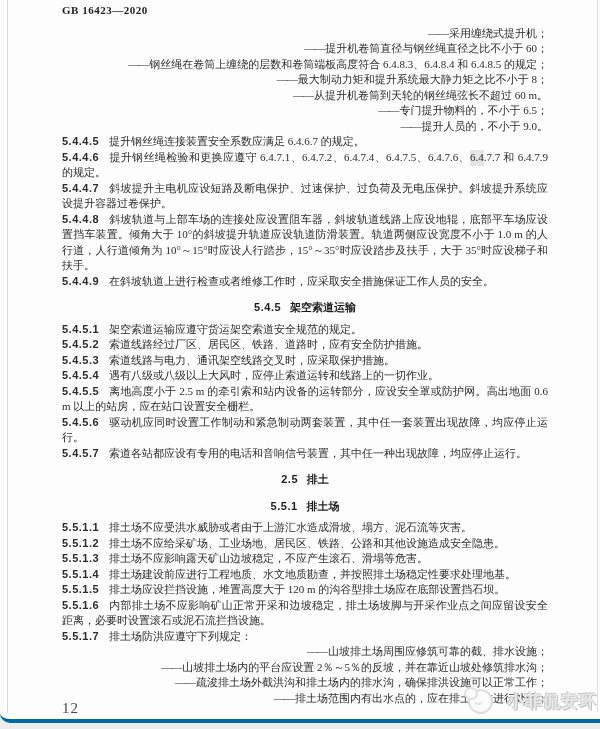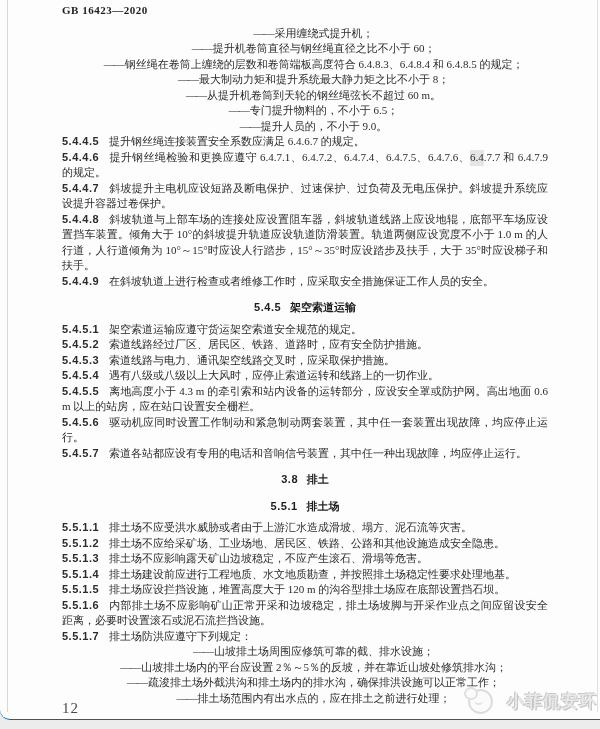--- a/index.html
+++ b/index.html
@@ -5,21 +5,21 @@
   html,body{margin:0;padding:0;}
   body{
     width:600px;height:729px;
     background:#ececec;
     font-family:"Liberation Serif","DejaVu Serif",serif;
     overflow:hidden;position:relative;
   }
   .page{
     position:absolute;left:0;top:0;width:600px;height:719px;
     background:#fdfdfd;
-    border-bottom:1px solid #0369a1;
+    border-bottom:4px solid #0369a1;
     border-bottom-left-radius:10px;
     overflow:hidden;
   }
   .page-left-edge{
     position:absolute;left:7px;top:0;width:1px;height:712px;
     background:#d7d7d7;
   }
   .page-right-edge{
     position:absolute;right:2px;top:0;width:1px;height:712px;
     background:#e0e0e0;
@@ -30,21 +30,21 @@
     font-size:11px;line-height:15.5px;
     text-align:justify;
   }
   .doc-header{
     font-weight:bold;color:#1d1d1d;
     margin-bottom:7px;letter-spacing:.5px;
     text-align:left;
   }
   p.clause{margin:0;}
   p.clause .num{font-family:"Liberation Sans","DejaVu Sans",sans-serif;font-weight:bold;margin-right:.9em;letter-spacing:.5px;}
-  p.bullet{margin:0;text-indent:1.55em;text-align:center;}
+  p.bullet{margin:0;text-indent:1.55em;text-align:right;}
   p.bullet .dash{letter-spacing:-1px;margin-right:1px;}
   p.heading{
     margin:11px 0 6px 0;font-weight:bold;color:#1d1d1d;text-align:center;
     font-family:"Liberation Sans","DejaVu Sans",sans-serif;font-size:11px;
   }
   p.heading .num{margin-right:.8em;letter-spacing:.5px;}
   .hl{background:#e5e5e5;padding:1px 0 3px 0;}
   .page-number{
     position:absolute;left:62px;top:700px;
     font-size:15px;color:#4a4a4a;letter-spacing:1px;
@@ -98,24 +98,24 @@
         <p class="clause"><span class="num">5.4.4.5</span><span>提升钢丝绳连接装置安全系数应满足 6.4.6.7 的规定。</span></p>
         <p class="clause"><span class="num">5.4.4.6</span><span>提升钢丝绳检验和更换应遵守 6.4.7.1、6.4.7.2、6.4.7.4、6.4.7.5、6.4.7.6、</span><span class="hl">6.4</span><span>.7.7 和 6.4.7.9 的规定。</span></p>
         <p class="clause"><span class="num">5.4.4.7</span><span>斜坡提升主电机应设短路及断电保护、过速保护、过负荷及无电压保护。斜坡提升系统应设提升容器过卷保护。</span></p>
         <p class="clause"><span class="num">5.4.4.8</span><span>斜坡轨道与上部车场的连接处应设置阻车器，斜坡轨道线路上应设地辊，底部平车场应设置挡车装置。倾角大于 10°的斜坡提升轨道应设轨道防滑装置。轨道两侧应设宽度不小于 1.0 m 的人行道，人行道倾角为 10°～15°时应设人行踏步，15°～35°时应设踏步及扶手，大于 35°时应设梯子和扶手。</span></p>
         <p class="clause"><span class="num">5.4.4.9</span><span>在斜坡轨道上进行检查或者维修工作时，应采取安全措施保证工作人员的安全。</span></p>
         <p class="heading"><span class="num">5.4.5</span><span>架空索道运输</span></p>
         <p class="clause"><span class="num">5.4.5.1</span><span>架空索道运输应遵守货运架空索道安全规范的规定。</span></p>
         <p class="clause"><span class="num">5.4.5.2</span><span>索道线路经过厂区、居民区、铁路、道路时，应有安全防护措施。</span></p>
         <p class="clause"><span class="num">5.4.5.3</span><span>索道线路与电力、通讯架空线路交叉时，应采取保护措施。</span></p>
         <p class="clause"><span class="num">5.4.5.4</span><span>遇有八级或八级以上大风时，应停止索道运转和线路上的一切作业。</span></p>
-        <p class="clause"><span class="num">5.4.5.5</span><span>离地高度小于 4.3 m 的牵引索和站内设备的运转部分，应设安全罩或防护网。高出地面 0.6 m 以上的站房，应在站口设置安全栅栏。</span></p>
+        <p class="clause"><span class="num">5.4.5.5</span><span>离地高度小于 2.5 m 的牵引索和站内设备的运转部分，应设安全罩或防护网。高出地面 0.6 m 以上的站房，应在站口设置安全栅栏。</span></p>
         <p class="clause"><span class="num">5.4.5.6</span><span>驱动机应同时设置工作制动和紧急制动两套装置，其中任一套装置出现故障，均应停止运行。</span></p>
         <p class="clause"><span class="num">5.4.5.7</span><span>索道各站都应设有专用的电话和音响信号装置，其中任一种出现故障，均应停止运行。</span></p>
-        <p class="heading"><span class="num">3.8</span><span>排土</span></p>
+        <p class="heading"><span class="num">2.5</span><span>排土</span></p>
         <p class="heading"><span class="num">5.5.1</span><span>排土场</span></p>
         <p class="clause"><span class="num">5.5.1.1</span><span>排土场不应受洪水威胁或者由于上游汇水造成滑坡、塌方、泥石流等灾害。</span></p>
         <p class="clause"><span class="num">5.5.1.2</span><span>排土场不应给采矿场、工业场地、居民区、铁路、公路和其他设施造成安全隐患。</span></p>
         <p class="clause"><span class="num">5.5.1.3</span><span>排土场不应影响露天矿山边坡稳定，不应产生滚石、滑塌等危害。</span></p>
         <p class="clause"><span class="num">5.5.1.4</span><span>排土场建设前应进行工程地质、水文地质勘查，并按照排土场稳定性要求处理地基。</span></p>
         <p class="clause"><span class="num">5.5.1.5</span><span>排土场应设拦挡设施，堆置高度大于 120 m 的沟谷型排土场应在底部设置挡石坝。</span></p>
         <p class="clause"><span class="num">5.5.1.6</span><span>内部排土场不应影响矿山正常开采和边坡稳定，排土场坡脚与开采作业点之间应留设安全距离，必要时设置滚石或泥石流拦挡设施。</span></p>
         <p class="clause"><span class="num">5.5.1.7</span><span>排土场防洪应遵守下列规定：</span></p>
         <p class="bullet"><span class="dash">——</span><span>山坡排土场周围应修筑可靠的截、排水设施；</span></p>
         <p class="bullet"><span class="dash">——</span><span>山坡排土场内的平台应设置 2％～5％的反坡，并在靠近山坡处修筑排水沟；</span></p>

